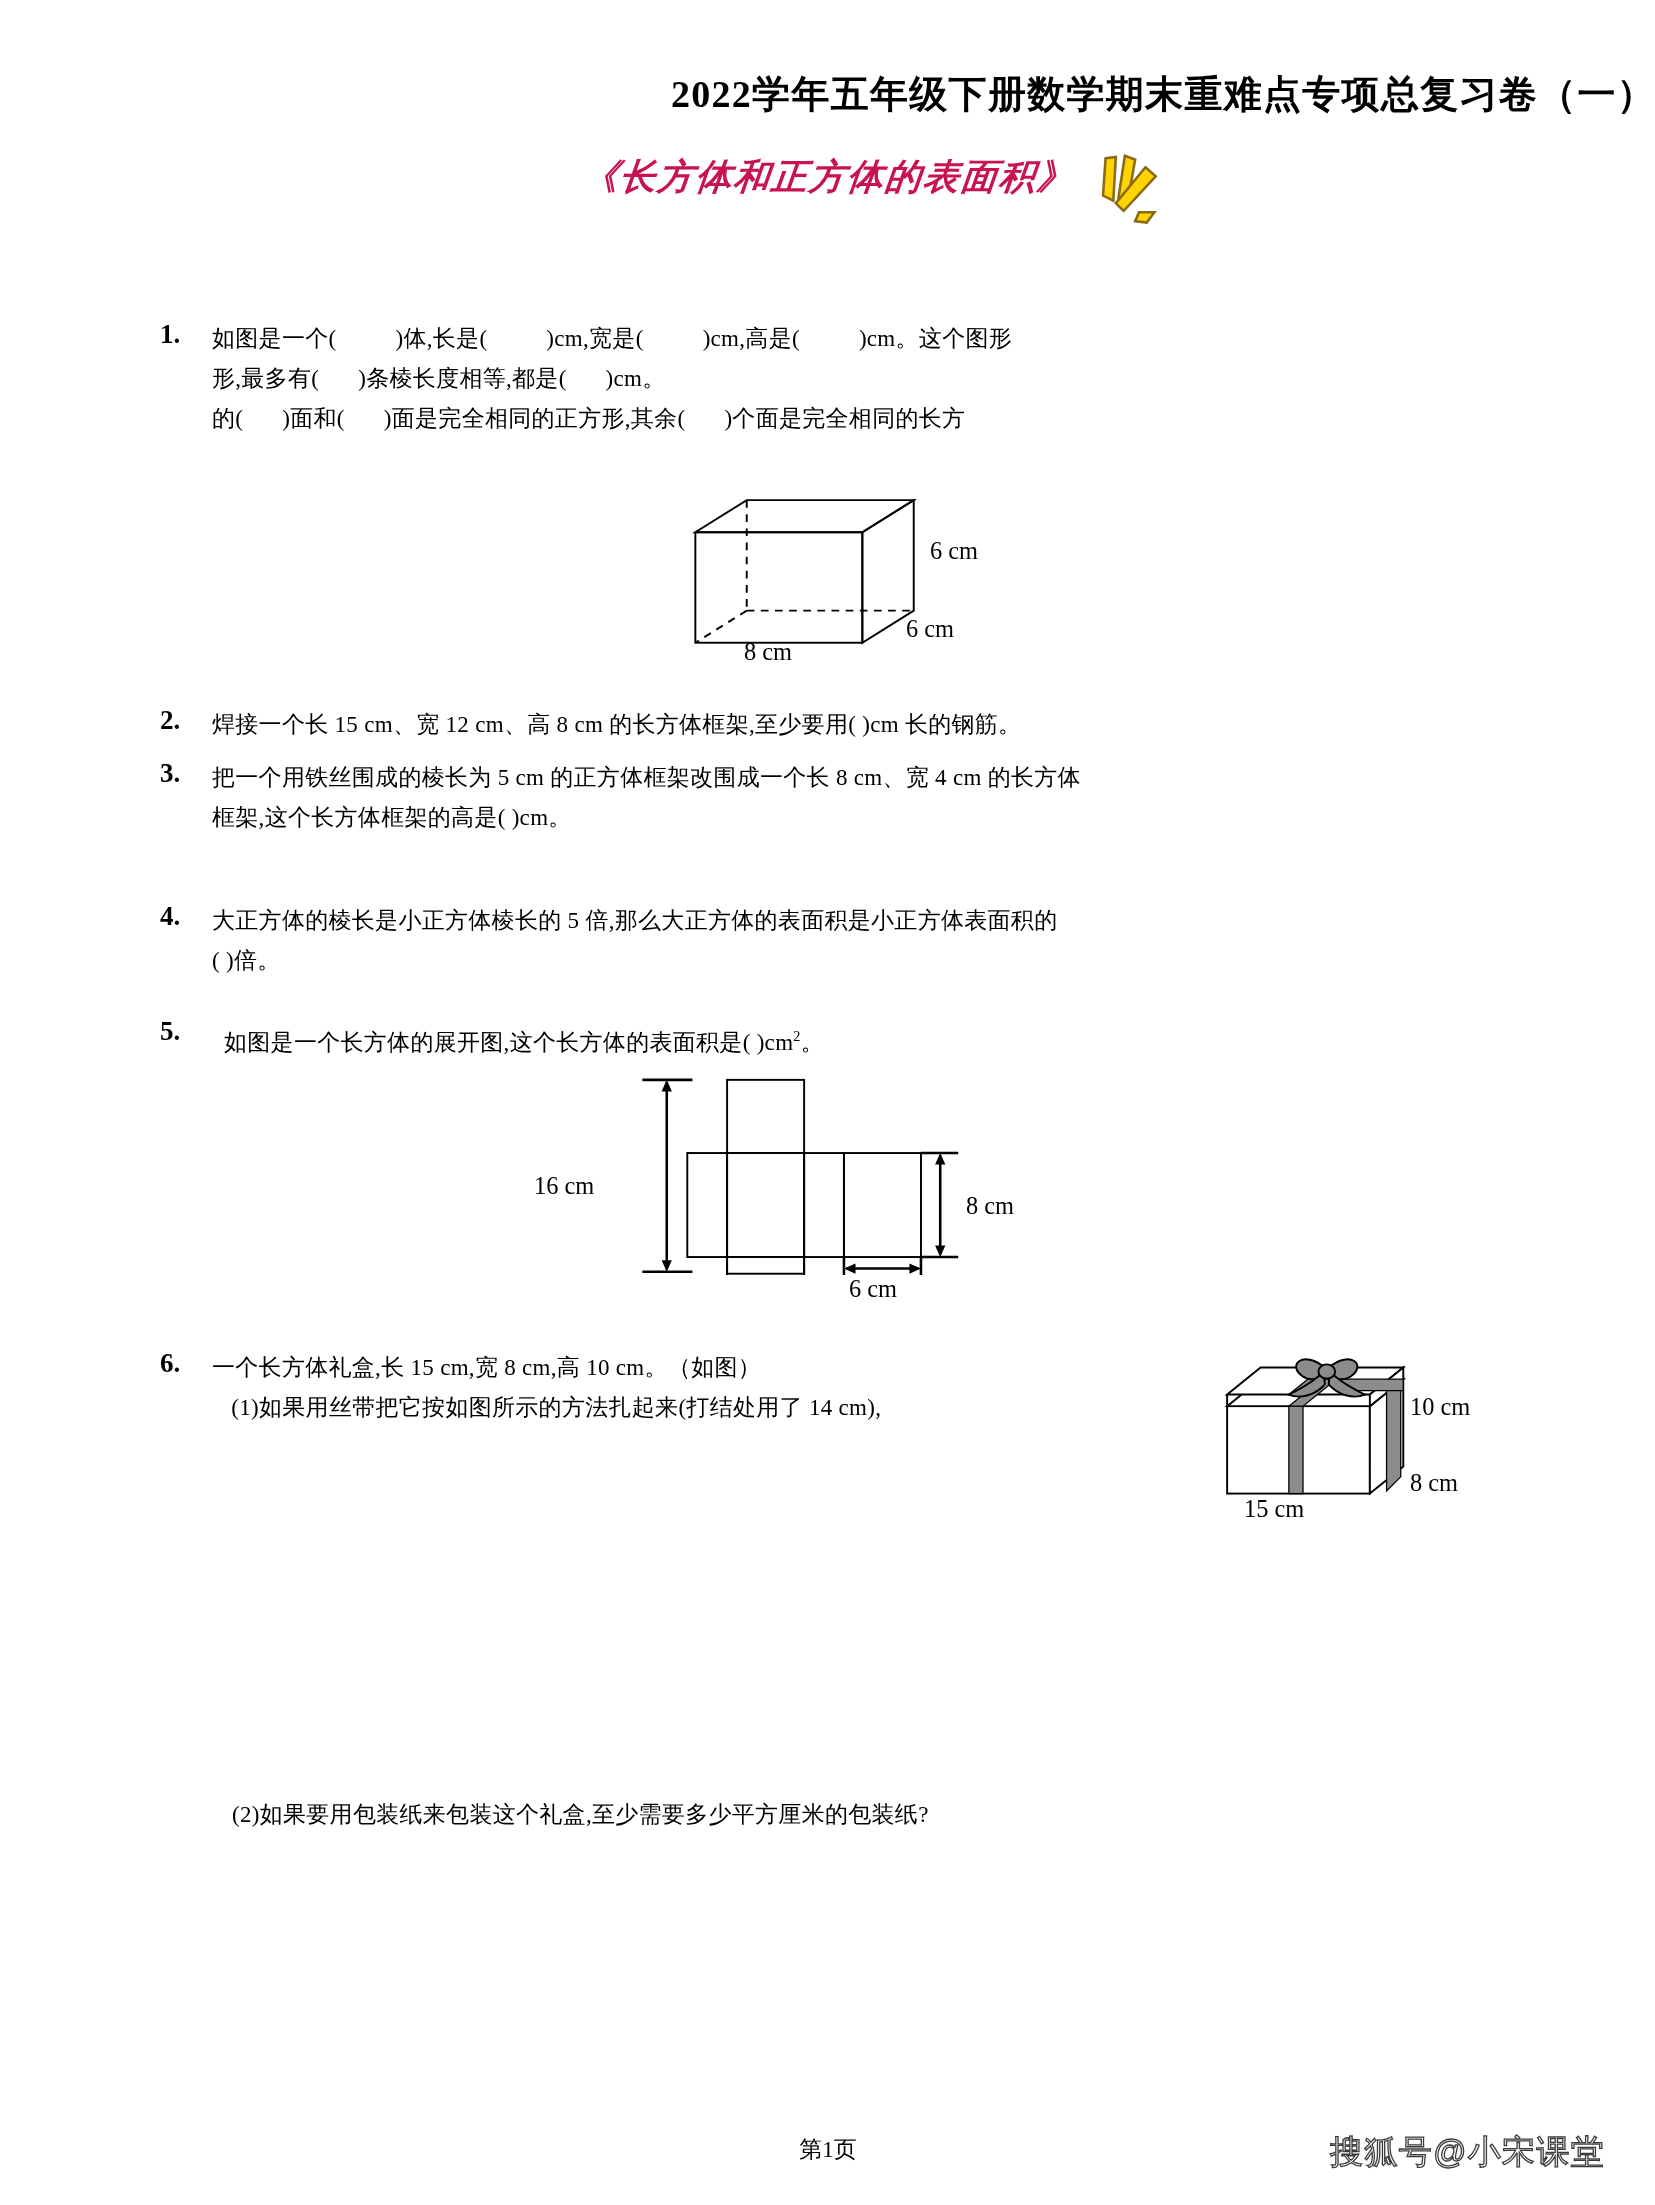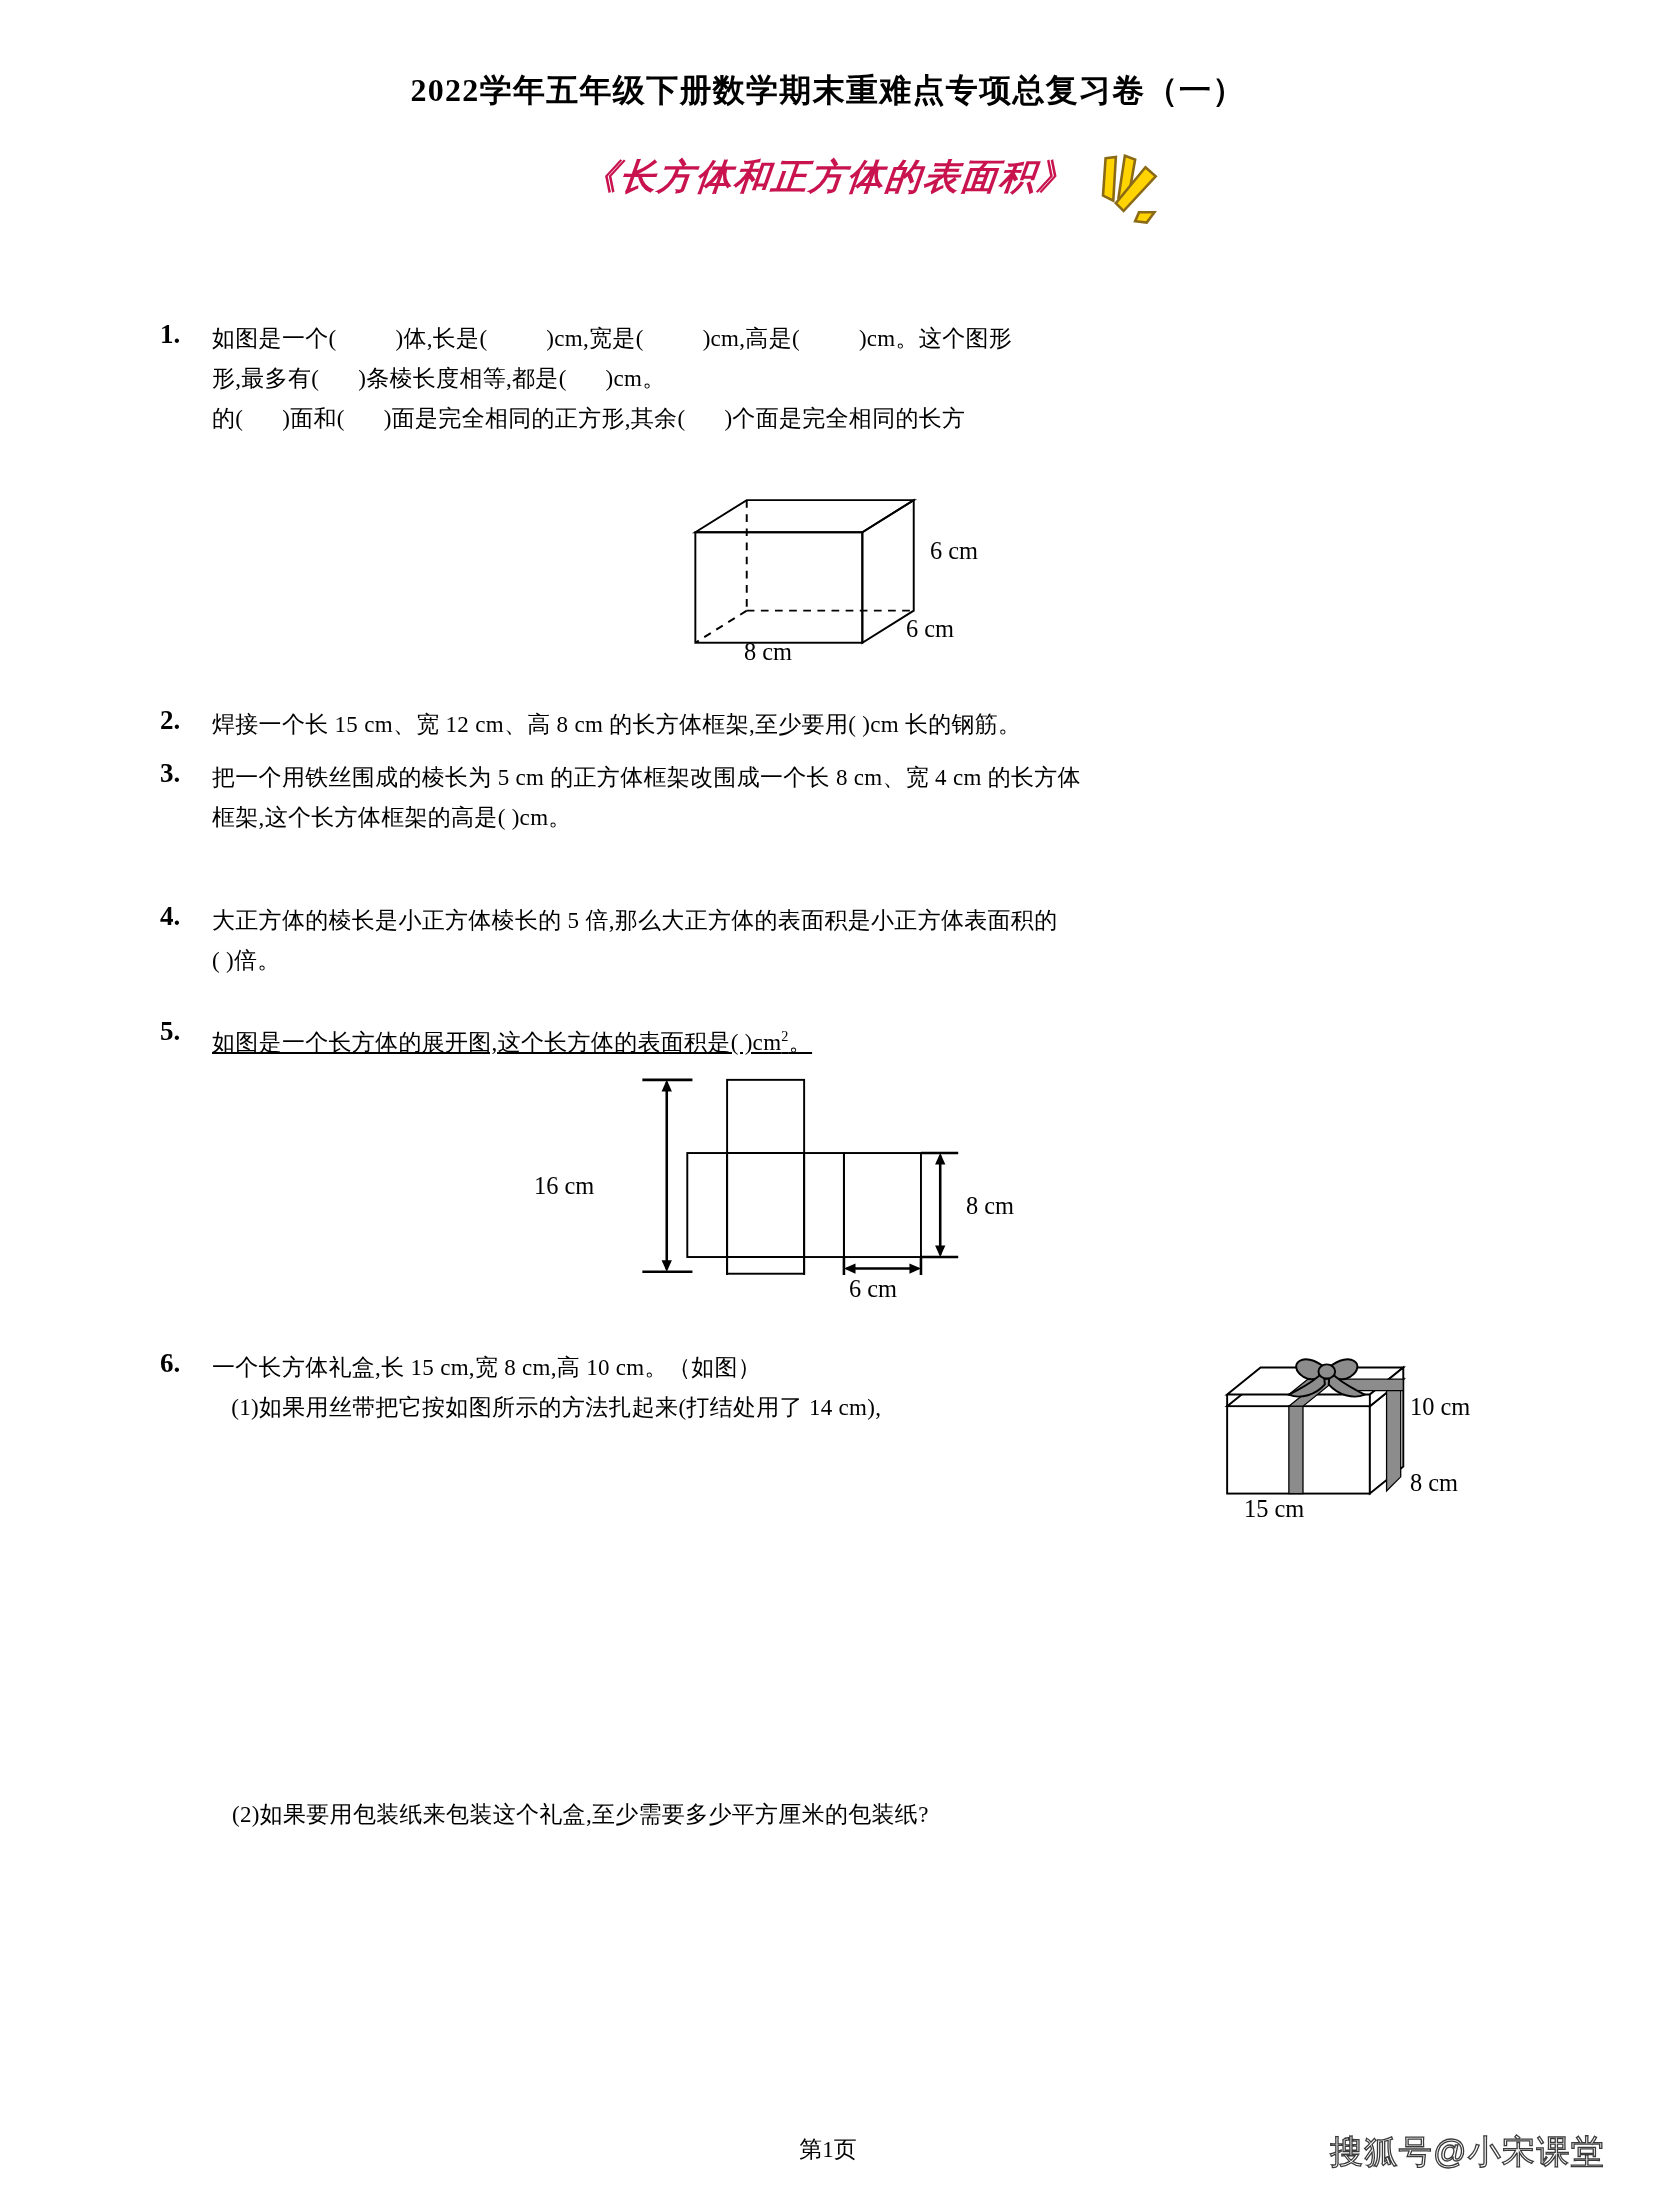--- a/index.html
+++ b/index.html
@@ -16,24 +16,24 @@
     color: #000000;
     overflow: hidden;
   }
 
   
   .title {
     position: absolute;
     top: 69px;
     left: 0;
     width: 100%;
-    text-align: center;
+    text-align: right;
     font-family: "Liberation Serif", "DejaVu Serif", serif;
     font-weight: bold;
-    font-size: 32px;
+    font-size: 38px;
     letter-spacing: 1.3px;
     color: #000;
     white-space: nowrap;
   }
   .subtitle-wrap {
     position: absolute;
     top: 153px;
     left: 0;
     width: 100%;
     text-align: center;
@@ -169,21 +169,21 @@
     <div>框架,这个长方体框架的高是(       )cm。</div>
   </div>
 
   <div class="qnum" style="top:901px; left:160px;">4.</div>
   <div class="q" style="top:901px; left:212px; width:1280px;">
     <div>大正方体的棱长是小正方体棱长的 5 倍,那么大正方体的表面积是小正方体表面积的</div>
     <div>(       )倍。</div>
   </div>
 
   <div class="qnum" style="top:1016px; left:160px;">5.</div>
-  <div class="q" style="top:1016px; left:212px; width:1280px;text-decoration:underline;">
+  <div class="q" style="top:1016px; left:224px; width:1280px;">
     <span>如图是一个长方体的展开图,这个长方体的表面积是(           )cm</span><sup class="sq">2</sup><span>。</span>
   </div>
 
   <div class="fig" style="top:1076px; left:630px; width:528px; height:199px;">
     <svg width="528" height="199" viewBox="0 0 820 310">
 
       <rect x="150" y="6" width="120" height="114" fill="none" stroke="#000" stroke-width="3"></rect>
 
       <rect x="88" y="120" width="62" height="162" fill="none" stroke="#000" stroke-width="3"></rect>
       <rect x="150" y="120" width="120" height="162" fill="none" stroke="#000" stroke-width="3"></rect>

